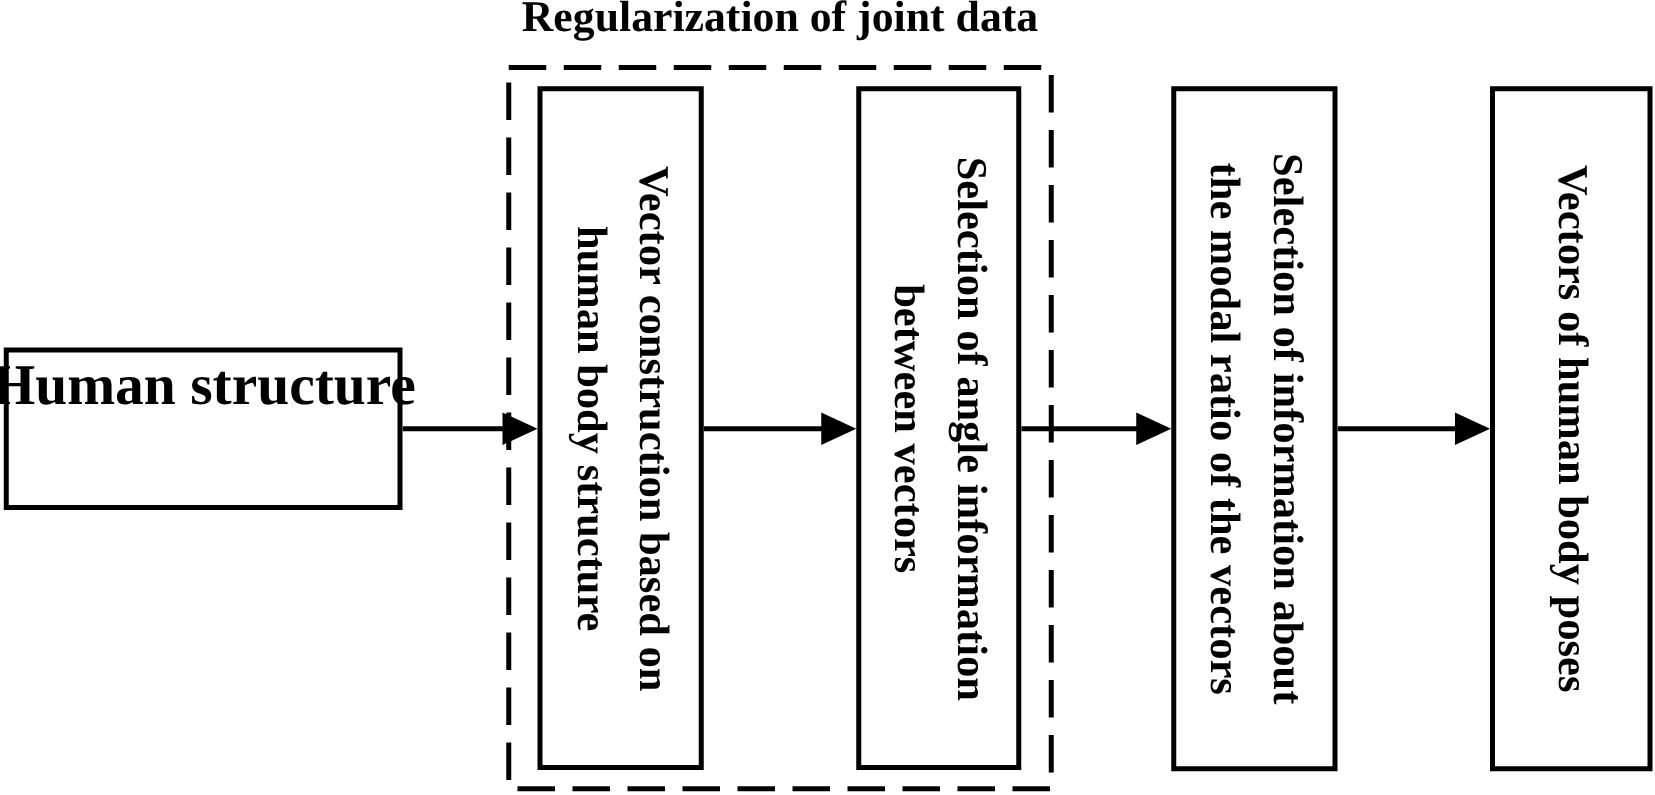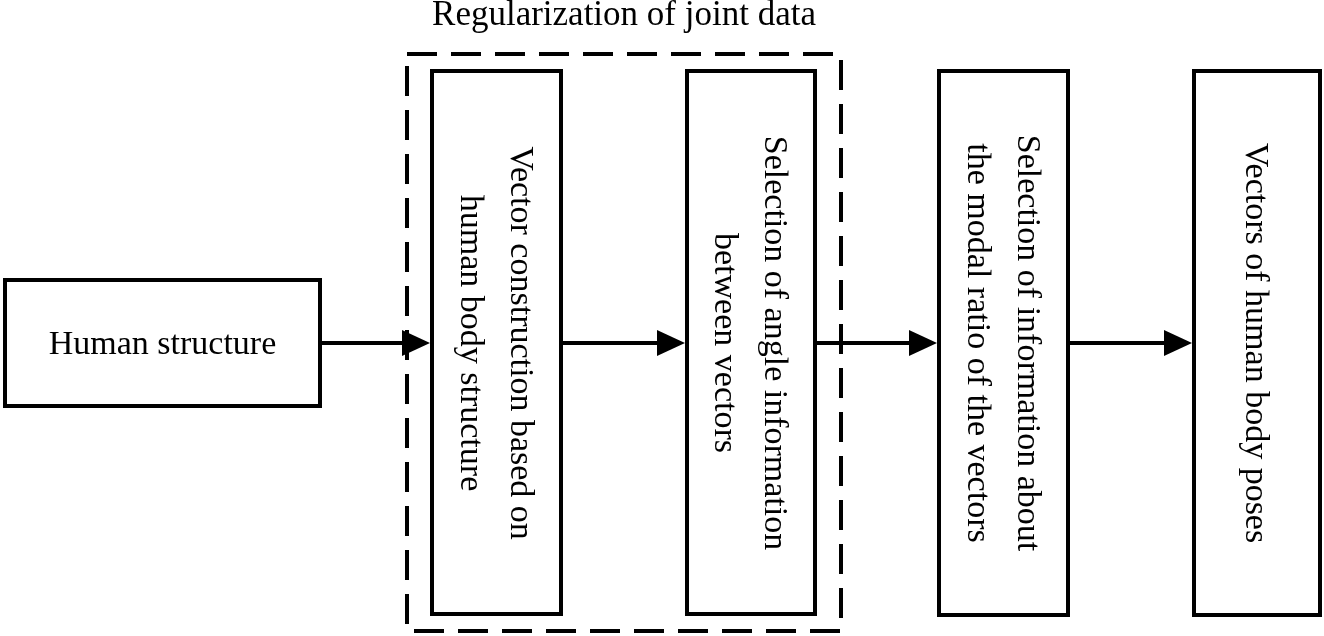--- a/index.html
+++ b/index.html
@@ -4,20 +4,21 @@
 <style>
   html, body { margin: 0; padding: 0; background: #ffffff; }
   .canvas {
     position: relative;
     width: 1324px;
     height: 636px;
     background: #ffffff;
     color: #000000;
     font-family: "Liberation Serif", "DejaVu Serif", serif;
     overflow: hidden;
+    font-weight: bold;
   }
   .layer {
     position: absolute;
     left: 0; top: 0;
   }
   .group-title {
     position: absolute;
     left: 374px;
     top: -6px;
     width: 500px;
@@ -29,24 +30,24 @@
   .box {
     position: absolute;
     border: 4px solid #000000;
     background: #ffffff;
     box-sizing: border-box;
   }
   .htext {
     position: absolute;
     left: 0; top: 0; right: 0; bottom: 0;
     display: flex;
-    flex-direction: column;
+    flex-direction: row;
     justify-content: center;
     text-align: center;
-    font-size: 34px;
+    font-size: 46px;
     line-height: 52px;
   }
   .vtext {
     position: absolute;
     top: 50%;
     left: 50%;
     transform: translate(-50%, -50%) rotate(90deg);
     font-size: 34px;
     line-height: 50px;
     text-align: center;

